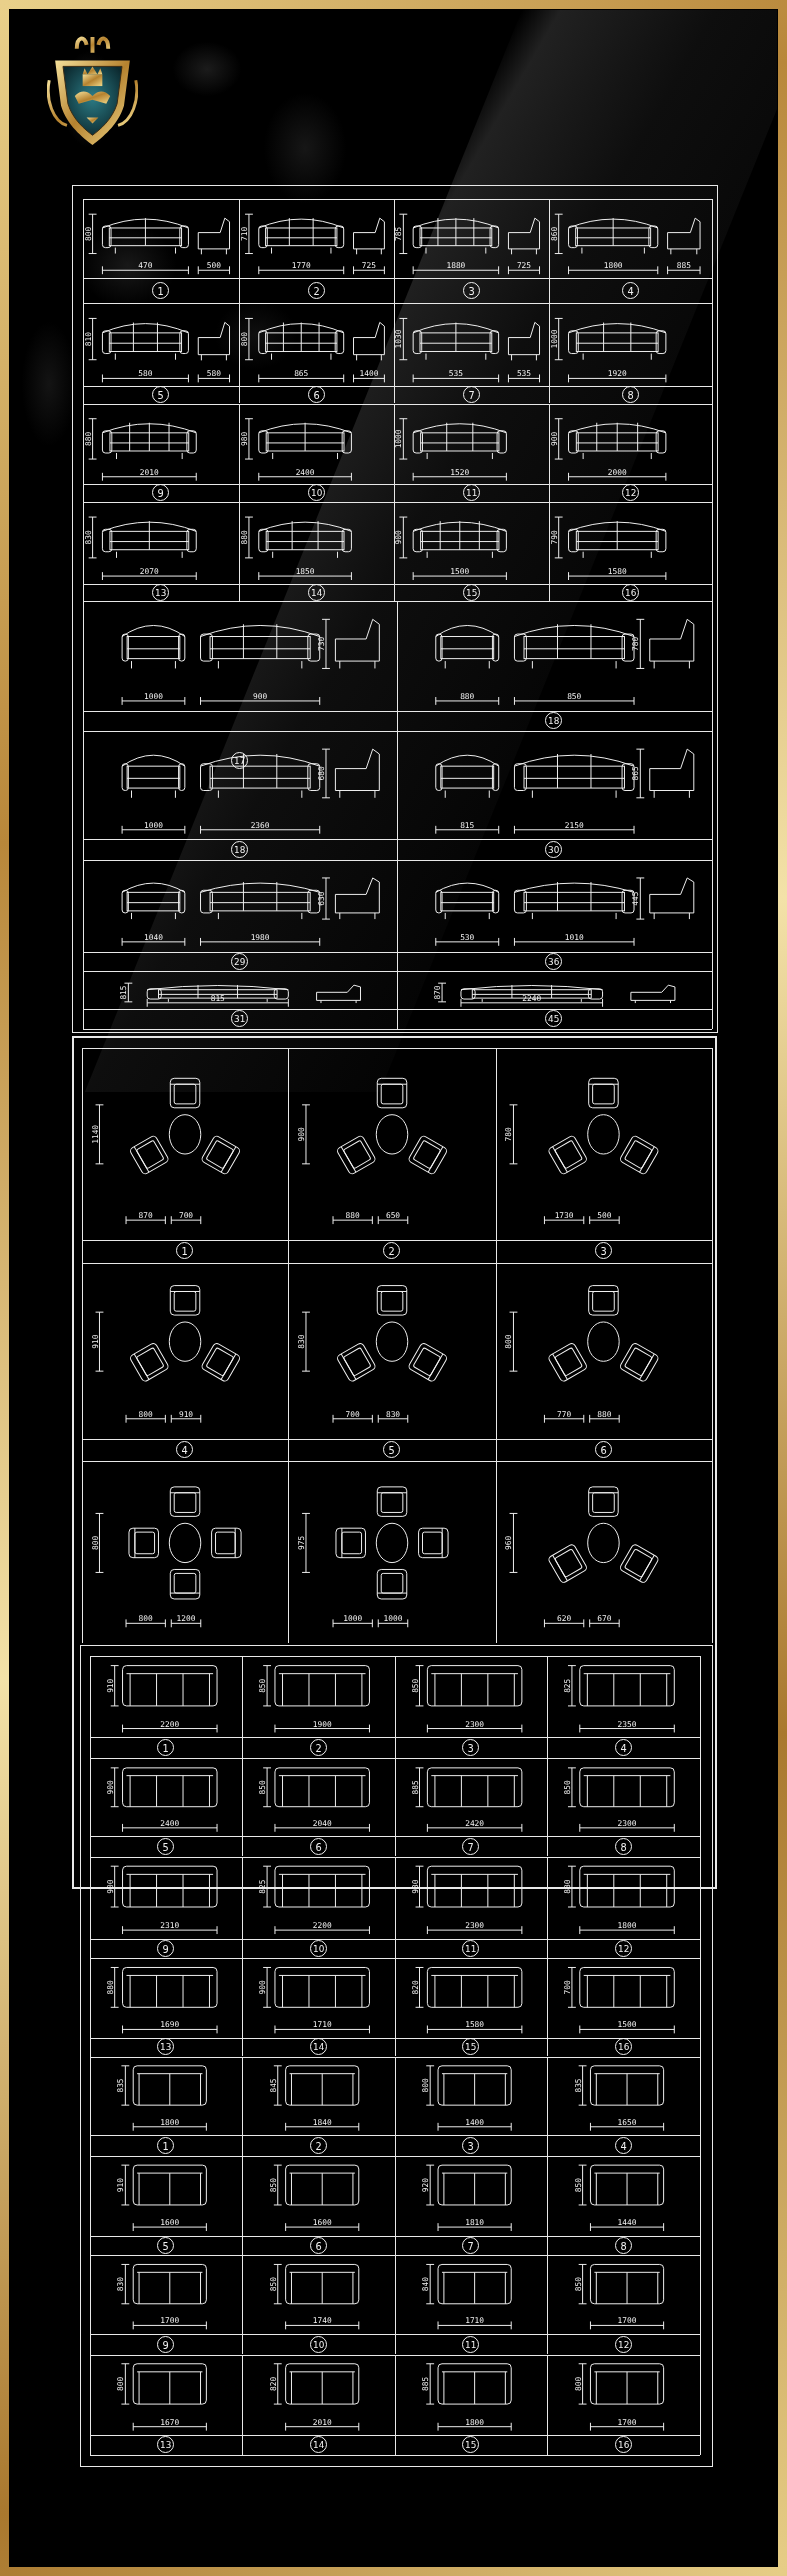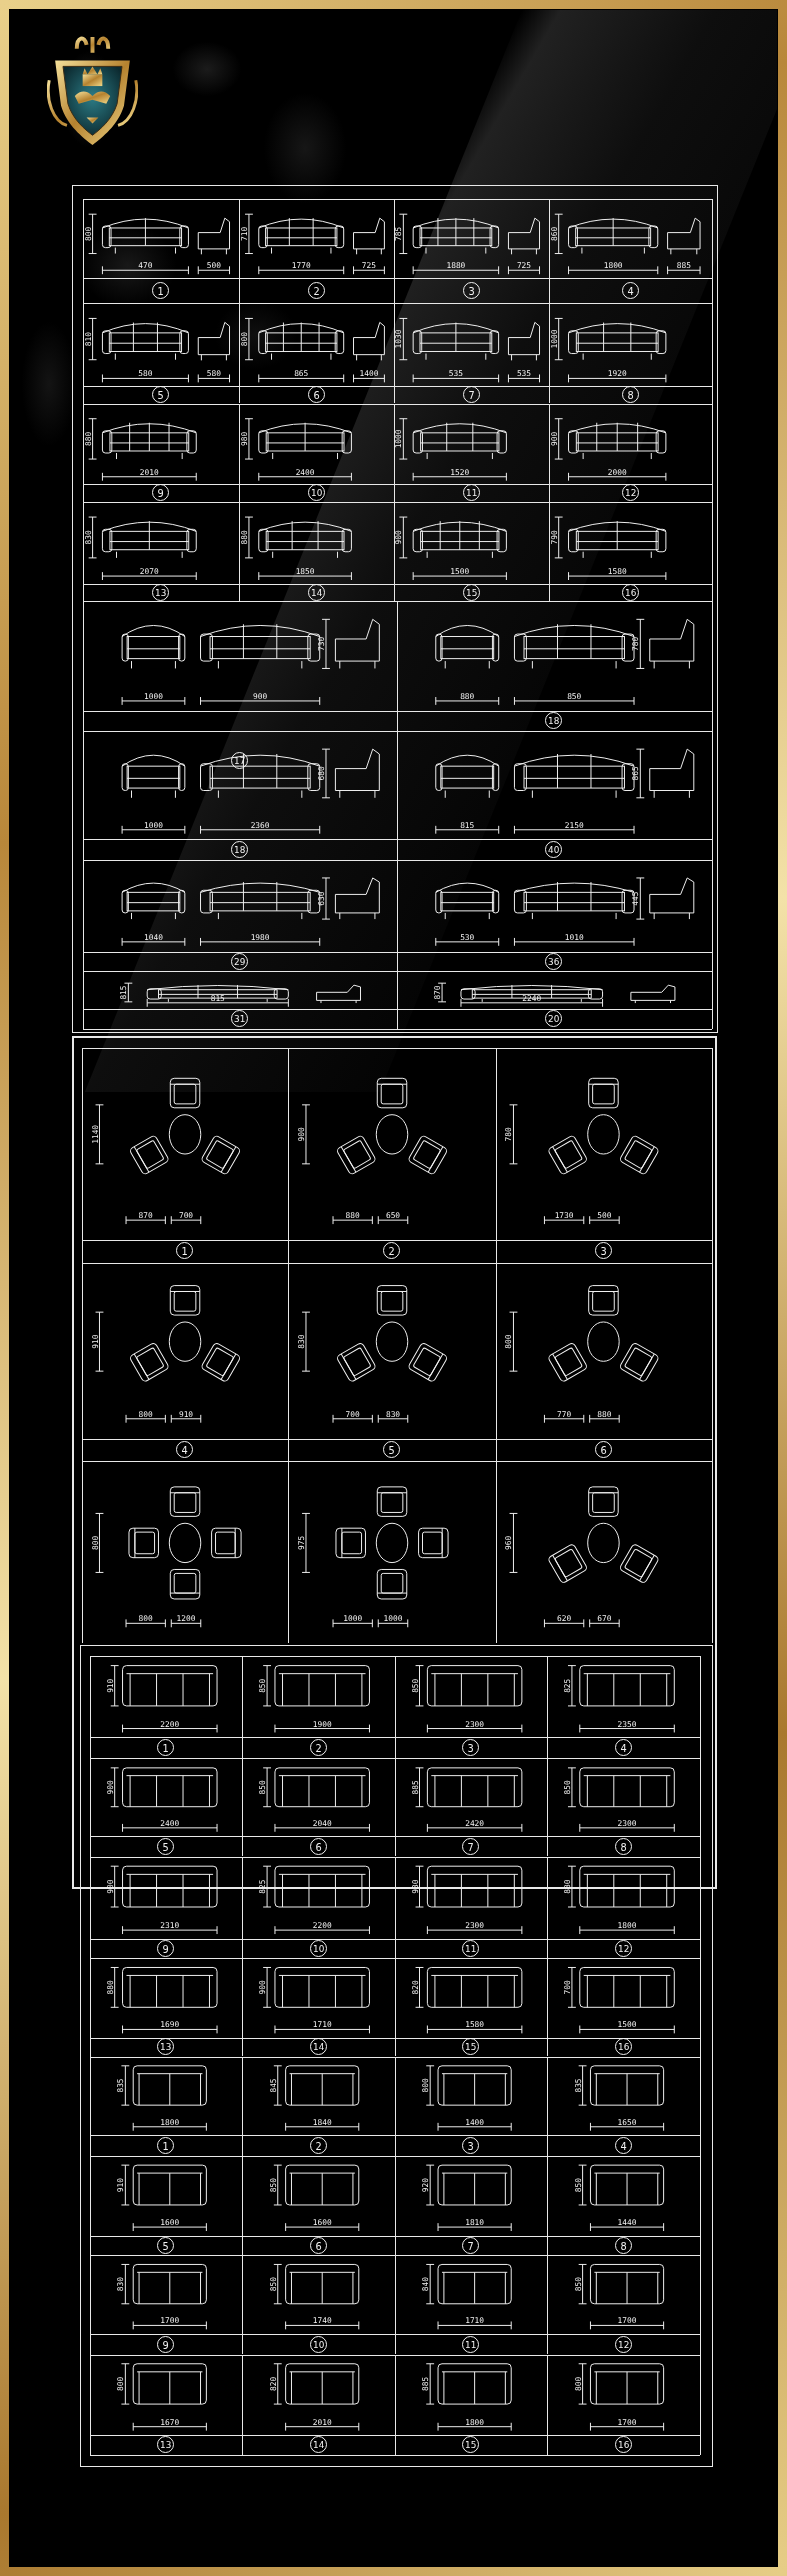--- a/index.html
+++ b/index.html
@@ -660,31 +660,31 @@
       <div class="num-label" style="left: 612px; top: 574px; font-size: 8.9px;">16</div>
       <div class="grid-line" style="left: 73px; top: 701px; width: 629px; height: 1px;"></div>
       <div class="grid-line" style="left: 73px; top: 721px; width: 629px; height: 1px;"></div>
       <div class="grid-line" style="left: 387px; top: 591px; width: 1px; height: 130px;"></div>
       <div class="num-label" style="left: 221px; top: 702px; font-size: 8.9px; margin-top: 40px;">17</div>
       <div class="num-label" style="left: 535px; top: 702px; font-size: 8.9px;">18</div>
       <div class="grid-line" style="left: 73px; top: 829px; width: 629px; height: 1px;"></div>
       <div class="grid-line" style="left: 73px; top: 850px; width: 629px; height: 1px;"></div>
       <div class="grid-line" style="left: 387px; top: 721px; width: 1px; height: 129px;"></div>
       <div class="num-label" style="left: 221px; top: 831px; font-size: 8.9px;">18</div>
-      <div class="num-label" style="left: 535px; top: 831px; font-size: 8.9px;">40</div>
+      <div class="num-label" style="left: 535px; top: 831px; font-size: 8.9px;">30</div>
       <div class="grid-line" style="left: 73px; top: 942px; width: 629px; height: 1px;"></div>
       <div class="grid-line" style="left: 73px; top: 961px; width: 629px; height: 1px;"></div>
       <div class="grid-line" style="left: 387px; top: 850px; width: 1px; height: 111px;"></div>
       <div class="num-label" style="left: 221px; top: 943px; font-size: 8.9px;">29</div>
       <div class="num-label" style="left: 535px; top: 943px; font-size: 8.9px;">36</div>
       <div class="grid-line" style="left: 73px; top: 999px; width: 629px; height: 1px;"></div>
       <div class="grid-line" style="left: 73px; top: 1019px; width: 629px; height: 1px;"></div>
       <div class="grid-line" style="left: 387px; top: 961px; width: 1px; height: 58px;"></div>
       <div class="num-label" style="left: 221px; top: 1000px; font-size: 8.9px;">31</div>
-      <div class="num-label" style="left: 535px; top: 1000px; font-size: 8.9px;">20</div>
+      <div class="num-label" style="left: 535px; top: 1000px; font-size: 8.9px;">45</div>
       <div class="grid-line" style="left: 73px; top: 999px; width: 629px; height: 1px;"></div>
     </div>
 
   <div class="frame" style="left:62px;top:1026px;width:645px;height:853px;border-width:2px;"></div>
   <div id="s2">
       <svg class="cad" width="767" height="2556" viewBox="0 0 780 2598">
         <ellipse cx="178" cy="1142.75" rx="16" ry="20"></ellipse>
         <g transform="rotate(0 178 1100.75)">
           <rect x="163" y="1085.75" width="30" height="30" rx="4"></rect>
           <rect x="167" y="1091.75" width="22" height="20" rx="2"></rect>

